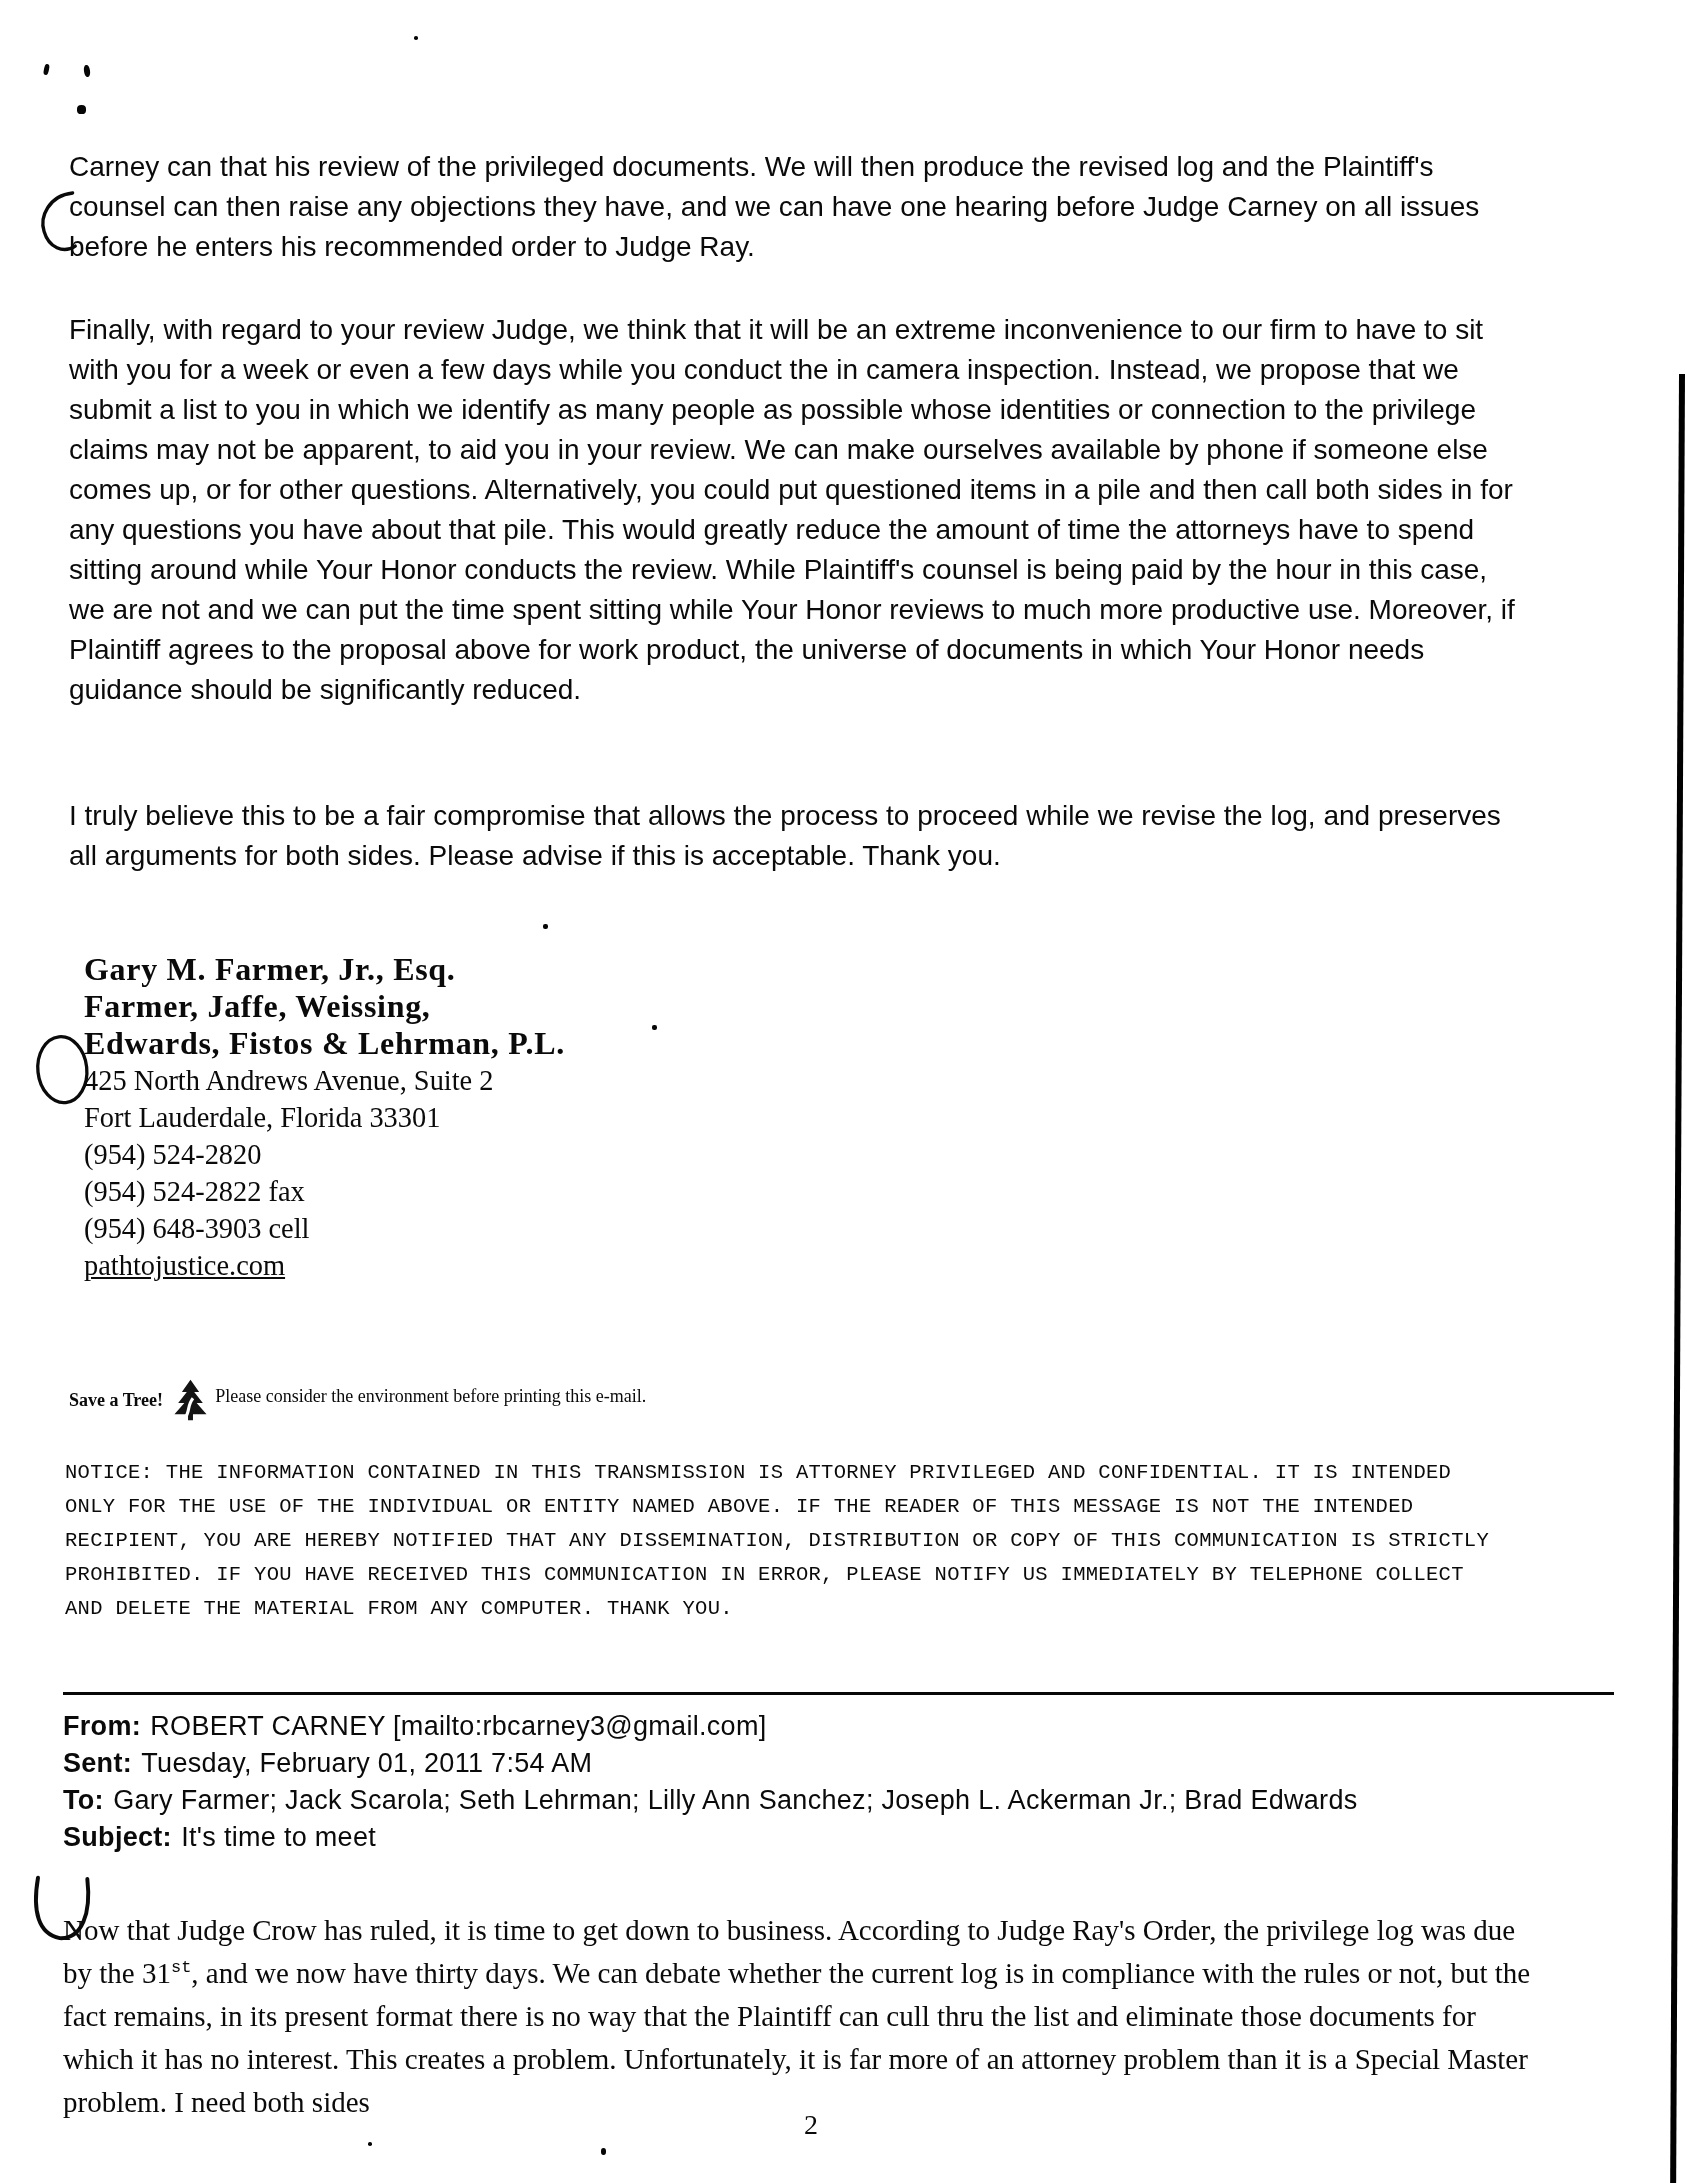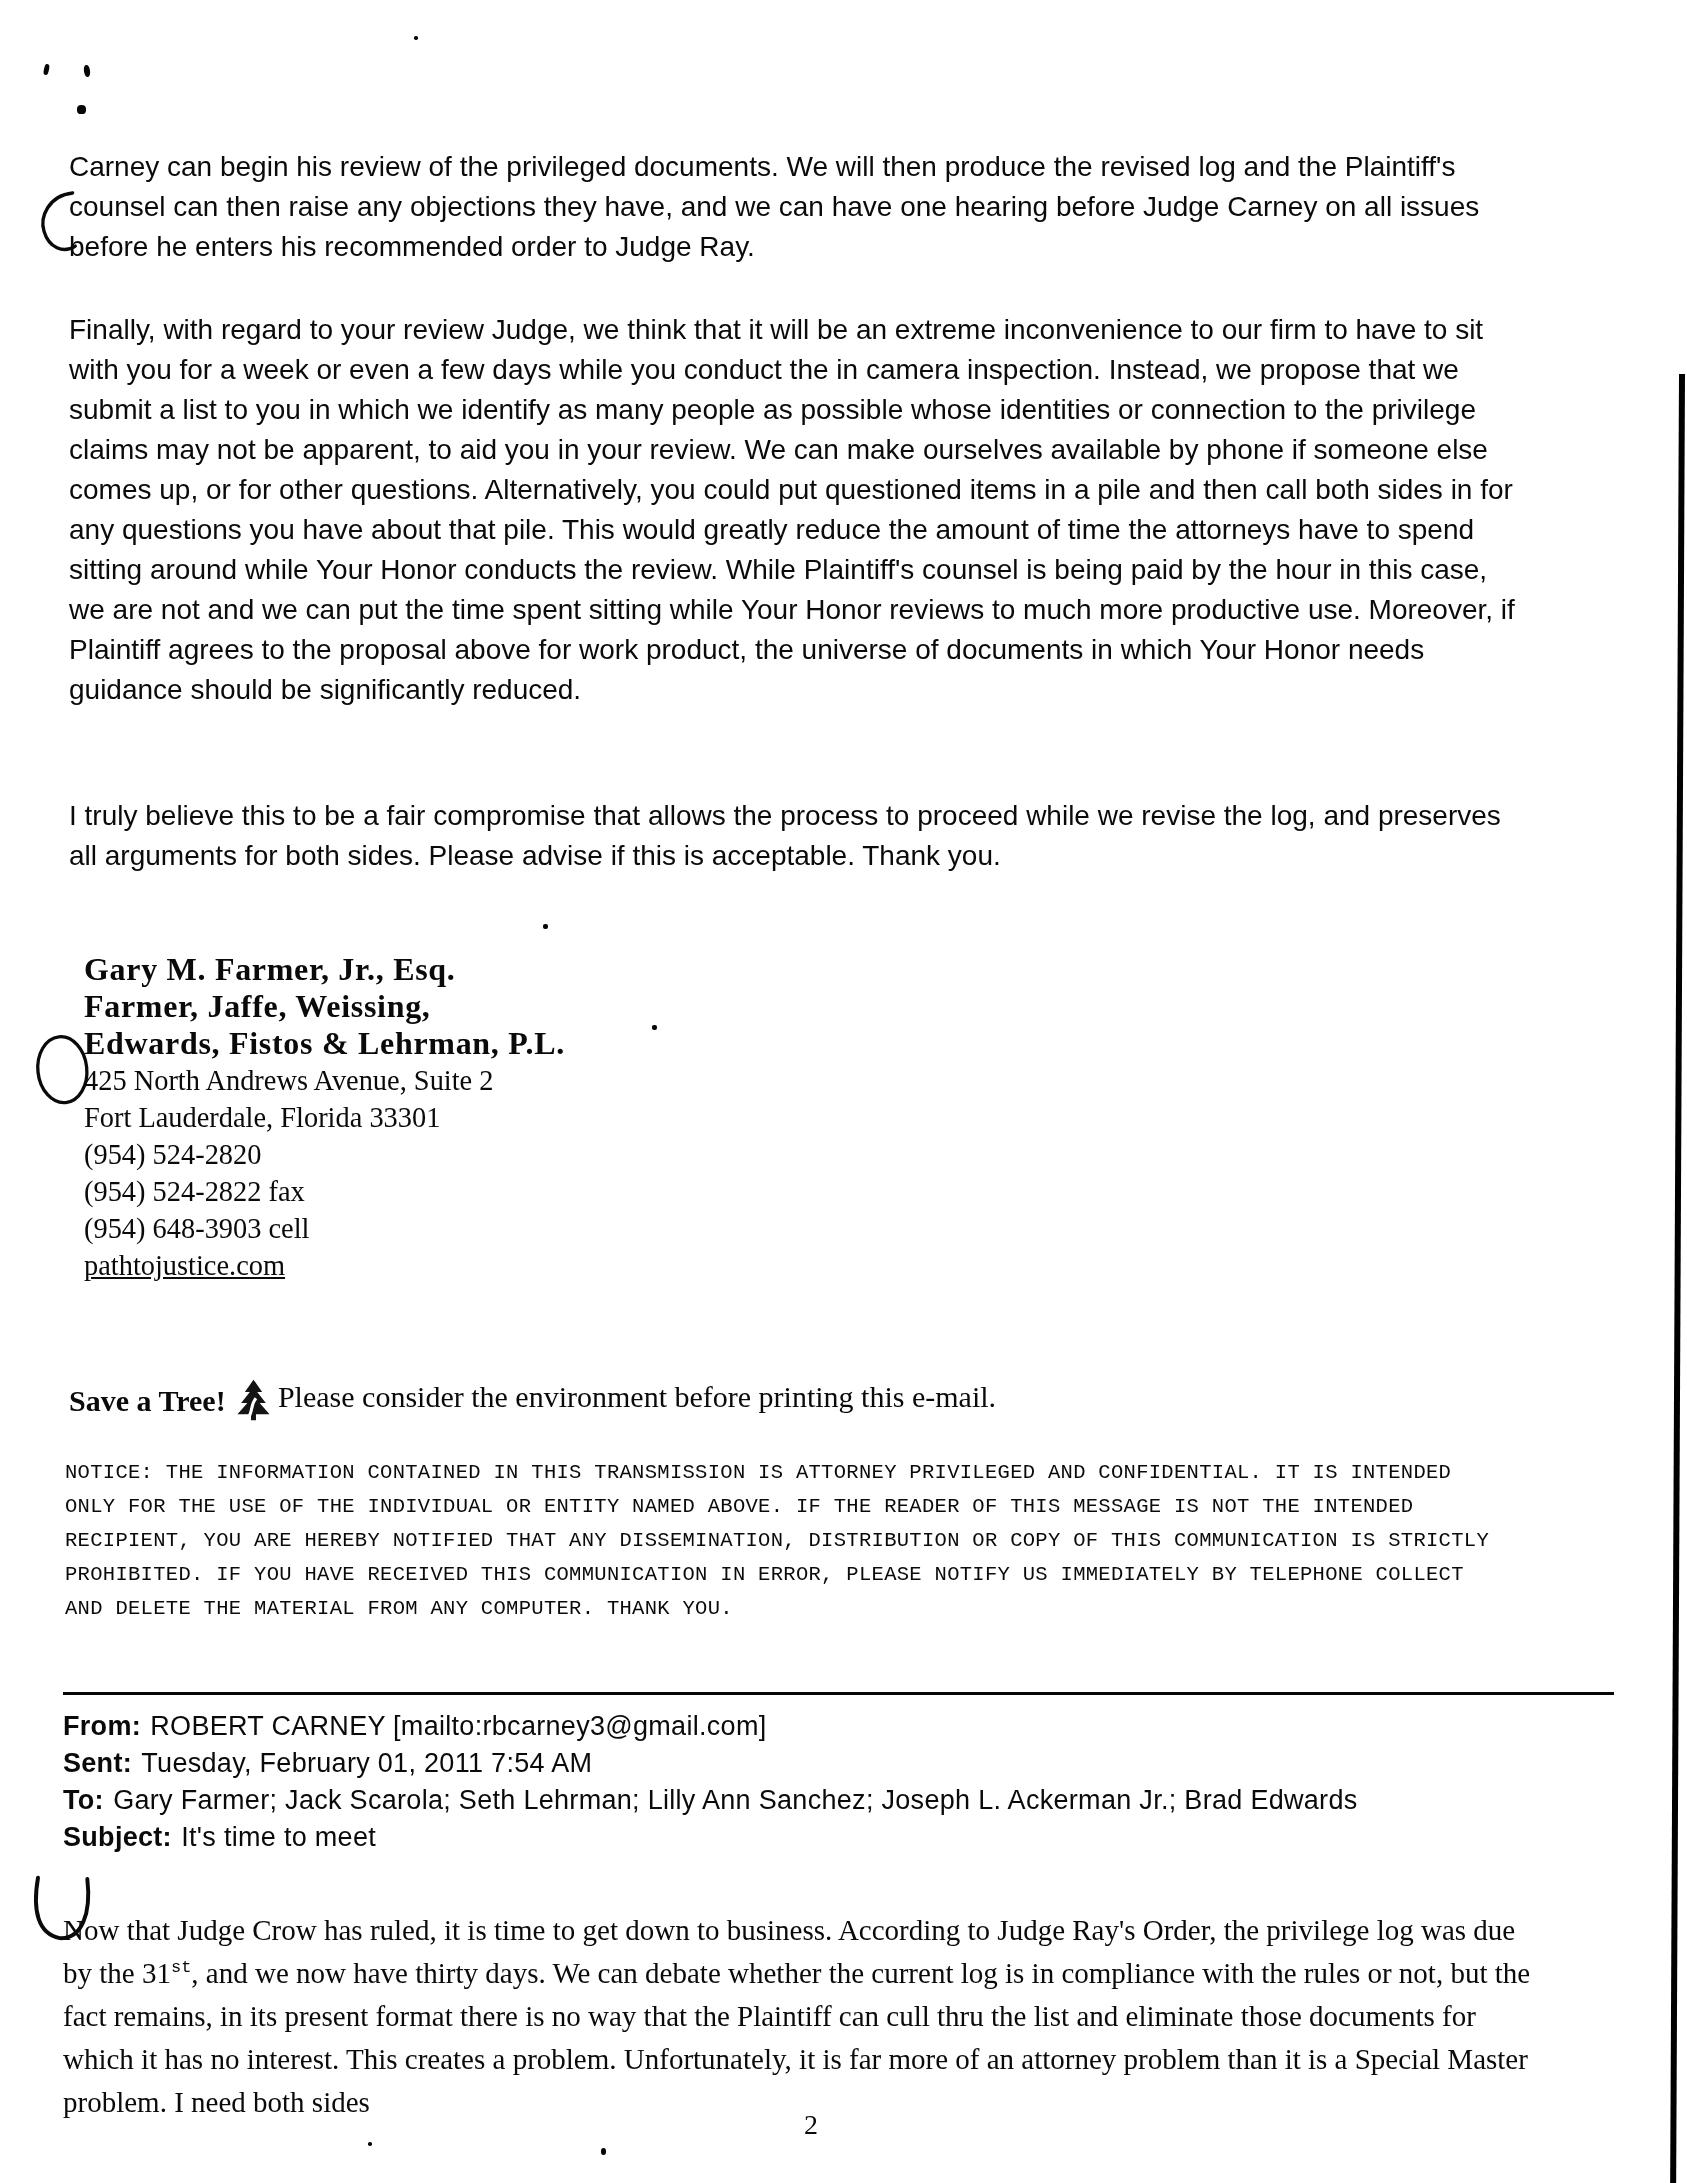--- a/index.html
+++ b/index.html
@@ -28,21 +28,21 @@
     font-size:28.4px;line-height:37px;
   }
   .sig .big{font-size:32px;font-weight:bold;letter-spacing:0.7px;}
   .sig .link{text-decoration:underline;}
 
   
   .save-row{
     position:absolute;left:69px;top:1371px;
     display:flex;align-items:flex-end;
     font-family:"Liberation Serif",serif;
-    font-size:30px;line-height:29px;
+    font-size:18px;line-height:29px;
   }
   .save-row .lbl{font-weight:600;}
   .save-row .msg{margin-left:6px;padding-bottom:4px;}
   .tree{margin-left:9.3px;position:relative;top:6.6px;}
 
   
   .notice{
     position:absolute;left:65px;top:1456px;width:1429px;
     font-family:Liberation Mono, monospace;
     font-size:20.5px;line-height:34px;letter-spacing:0.3px;
@@ -101,21 +101,21 @@
   <svg class="mark" style="left:38px;top:189px;" width="52" height="69" viewBox="0 0 78 104">
     <path d="M52 6 C16 10 2 42 9 64 C16 88 38 98 56 86" fill="none" stroke="#0a0a0a" stroke-width="5" stroke-linecap="round"></path>
   </svg>
   <svg class="mark" style="left:33px;top:1032px;" width="60" height="76" viewBox="0 0 90 115">
     <ellipse cx="44" cy="57" rx="37" ry="50" fill="none" stroke="#0a0a0a" stroke-width="5" transform="rotate(-6 44 57)"></ellipse>
   </svg>
   <svg class="mark" style="left:30px;top:1875px;" width="66" height="71" viewBox="0 0 100 108">
     <path d="M12 4 C3 56 13 90 45 96 C79 98 93 58 87 6" fill="none" stroke="#0a0a0a" stroke-width="6" stroke-linecap="round"></path>
   </svg>
 
-  <div class="para p1">Carney can begin his review of the privileged documents.  We will then produce the revised log and the Plaintiff's counsel can then raise any objections they have, and we can have one hearing before Judge Carney on all issues before he enters his recommended order to Judge Ray.</div>
+  <div class="para p1">Carney can that his review of the privileged documents.  We will then produce the revised log and the Plaintiff's counsel can then raise any objections they have, and we can have one hearing before Judge Carney on all issues before he enters his recommended order to Judge Ray.</div>
   <div class="para p2">Finally, with regard to your review Judge, we think that it will be an extreme inconvenience to our firm to have to sit with you for a week or even a few days while you conduct the in camera inspection.  Instead, we propose that we submit a list to you in which we identify as many people as possible whose identities or connection to the privilege claims may not be apparent, to aid you in your review.  We can make ourselves available by phone if someone else comes up, or for other questions.  Alternatively, you could put questioned items in a pile and then call both sides in for any questions you have about that pile.  This would greatly reduce the amount of time the attorneys have to spend sitting around while Your Honor conducts the review.  While Plaintiff's counsel is being paid by the hour in this case, we are not and we can put the time spent sitting while Your Honor reviews to much more productive use.  Moreover, if Plaintiff agrees to the proposal above for work product, the universe of documents in which Your Honor needs guidance should be significantly reduced.</div>
   <div class="para p3">I truly believe this to be a fair compromise that allows the process to proceed while we revise the log, and preserves all arguments for both sides.  Please advise if this is acceptable.  Thank you.</div>
 
   <div class="sig">
     <div class="big">Gary M. Farmer, Jr., Esq.</div>
     <div class="big">Farmer, Jaffe, Weissing,</div>
     <div class="big">Edwards, Fistos &amp; Lehrman, P.L.</div>
     <div>425 North Andrews Avenue, Suite 2</div>
     <div>Fort Lauderdale, Florida 33301</div>
     <div>(954) 524-2820</div>

